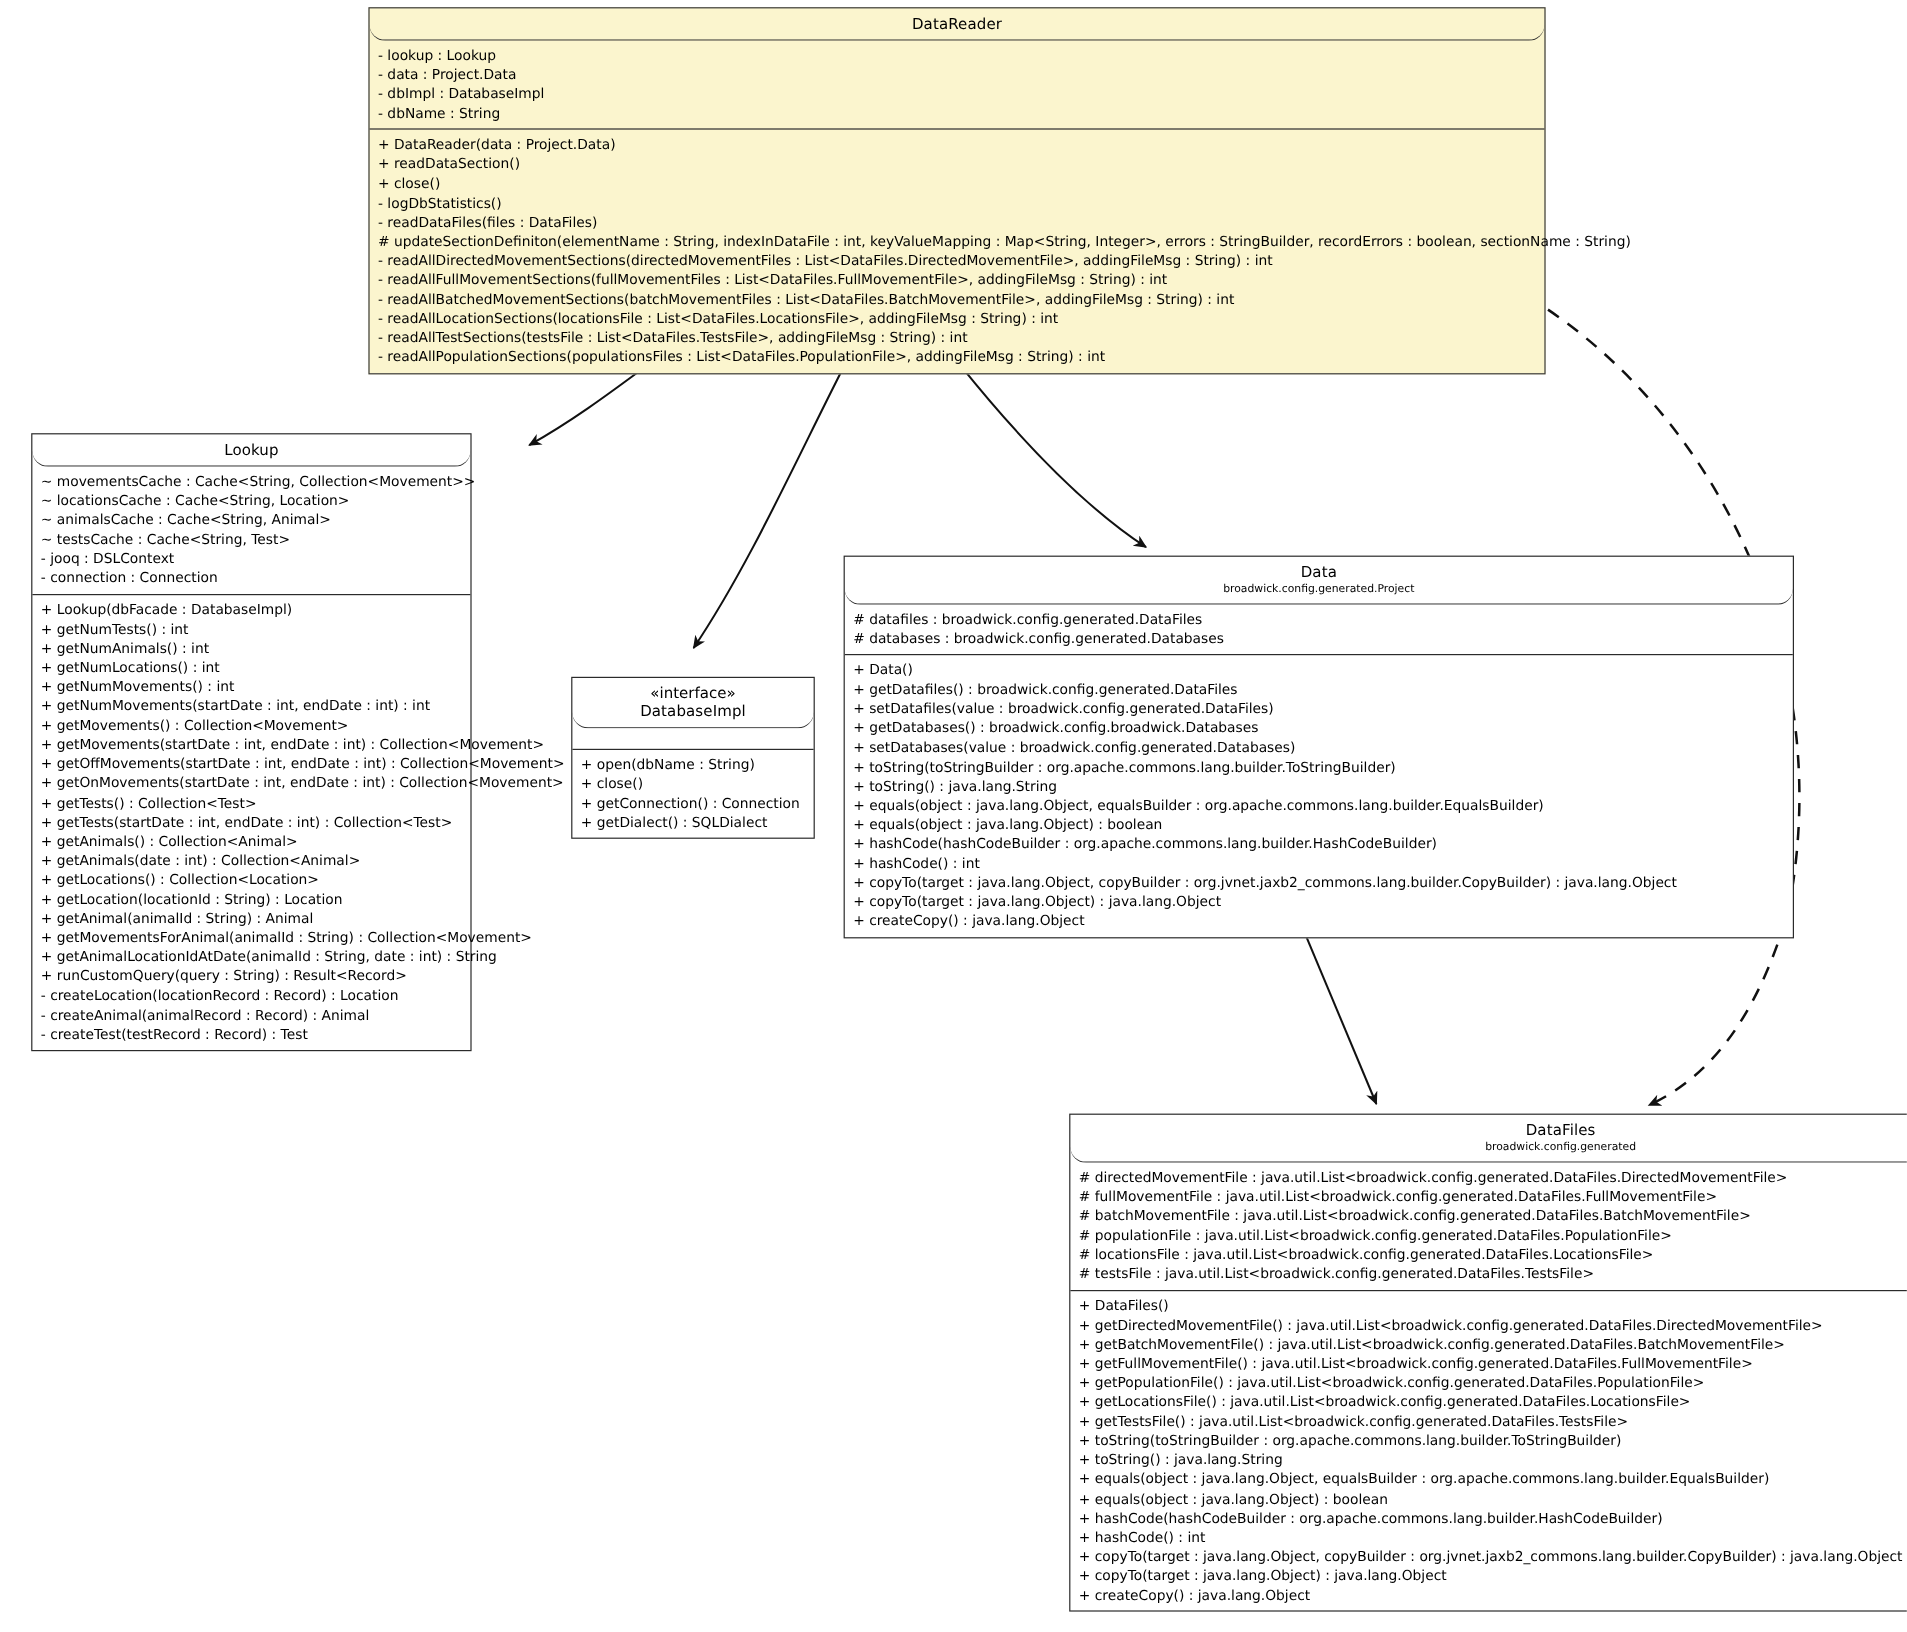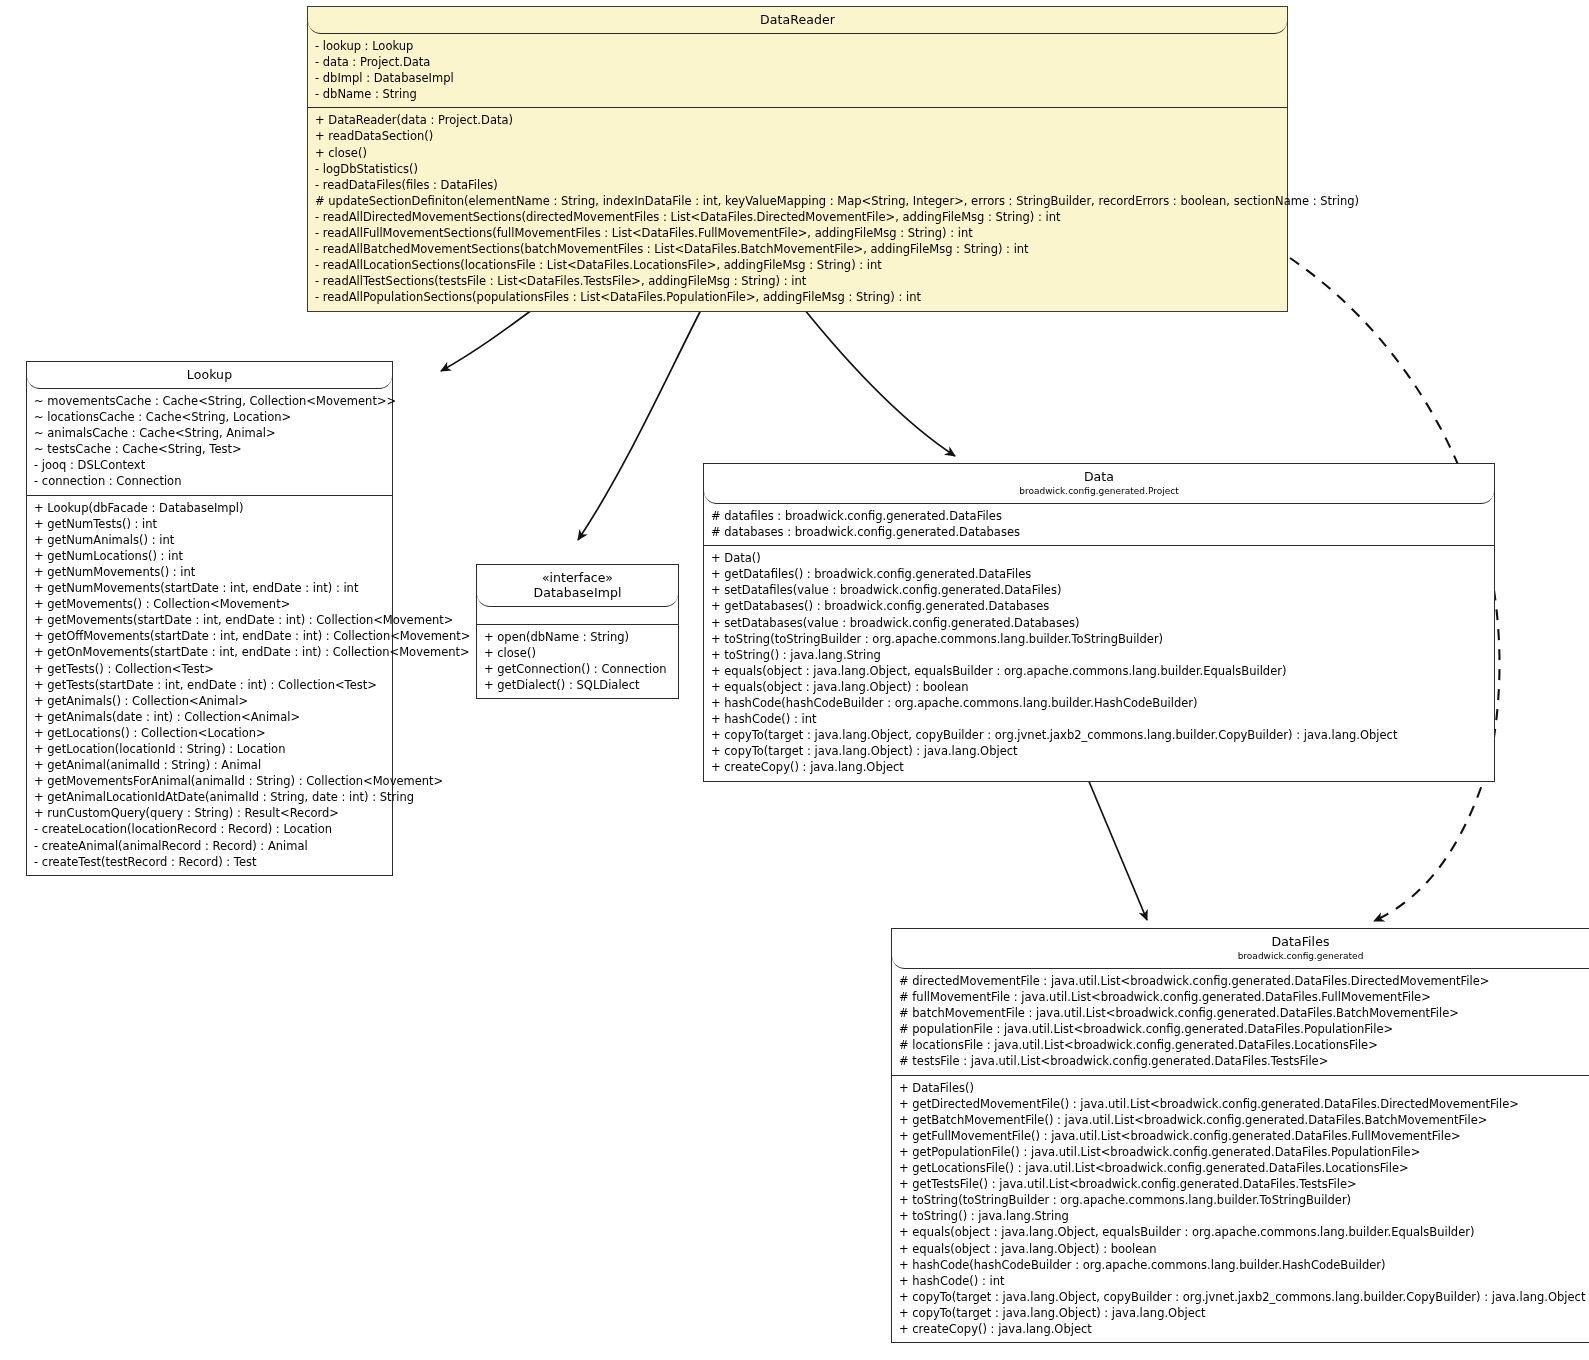--- a/index.html
+++ b/index.html
@@ -194,21 +194,21 @@
       <div class="cls-pkg">broadwick.config.generated.Project</div>
     </div>
     <div class="cls-section">
       <div class="member"># datafiles : broadwick.config.generated.DataFiles</div>
       <div class="member"># databases : broadwick.config.generated.Databases</div>
     </div>
     <div class="cls-section">
       <div class="member">+ Data()</div>
       <div class="member">+ getDatafiles() : broadwick.config.generated.DataFiles</div>
       <div class="member">+ setDatafiles(value : broadwick.config.generated.DataFiles)</div>
-      <div class="member">+ getDatabases() : broadwick.config.generated.Databases</div>
+      <div class="member">+ getDatabases() : broadwick.config.broadwick.Databases</div>
       <div class="member">+ setDatabases(value : broadwick.config.generated.Databases)</div>
       <div class="member">+ toString(toStringBuilder : org.apache.commons.lang.builder.ToStringBuilder)</div>
       <div class="member">+ toString() : java.lang.String</div>
       <div class="member">+ equals(object : java.lang.Object, equalsBuilder : org.apache.commons.lang.builder.EqualsBuilder)</div>
       <div class="member">+ equals(object : java.lang.Object) : boolean</div>
       <div class="member">+ hashCode(hashCodeBuilder : org.apache.commons.lang.builder.HashCodeBuilder)</div>
       <div class="member">+ hashCode() : int</div>
       <div class="member">+ copyTo(target : java.lang.Object, copyBuilder : org.jvnet.jaxb2_commons.lang.builder.CopyBuilder) : java.lang.Object</div>
       <div class="member">+ copyTo(target : java.lang.Object) : java.lang.Object</div>
       <div class="member">+ createCopy() : java.lang.Object</div>

